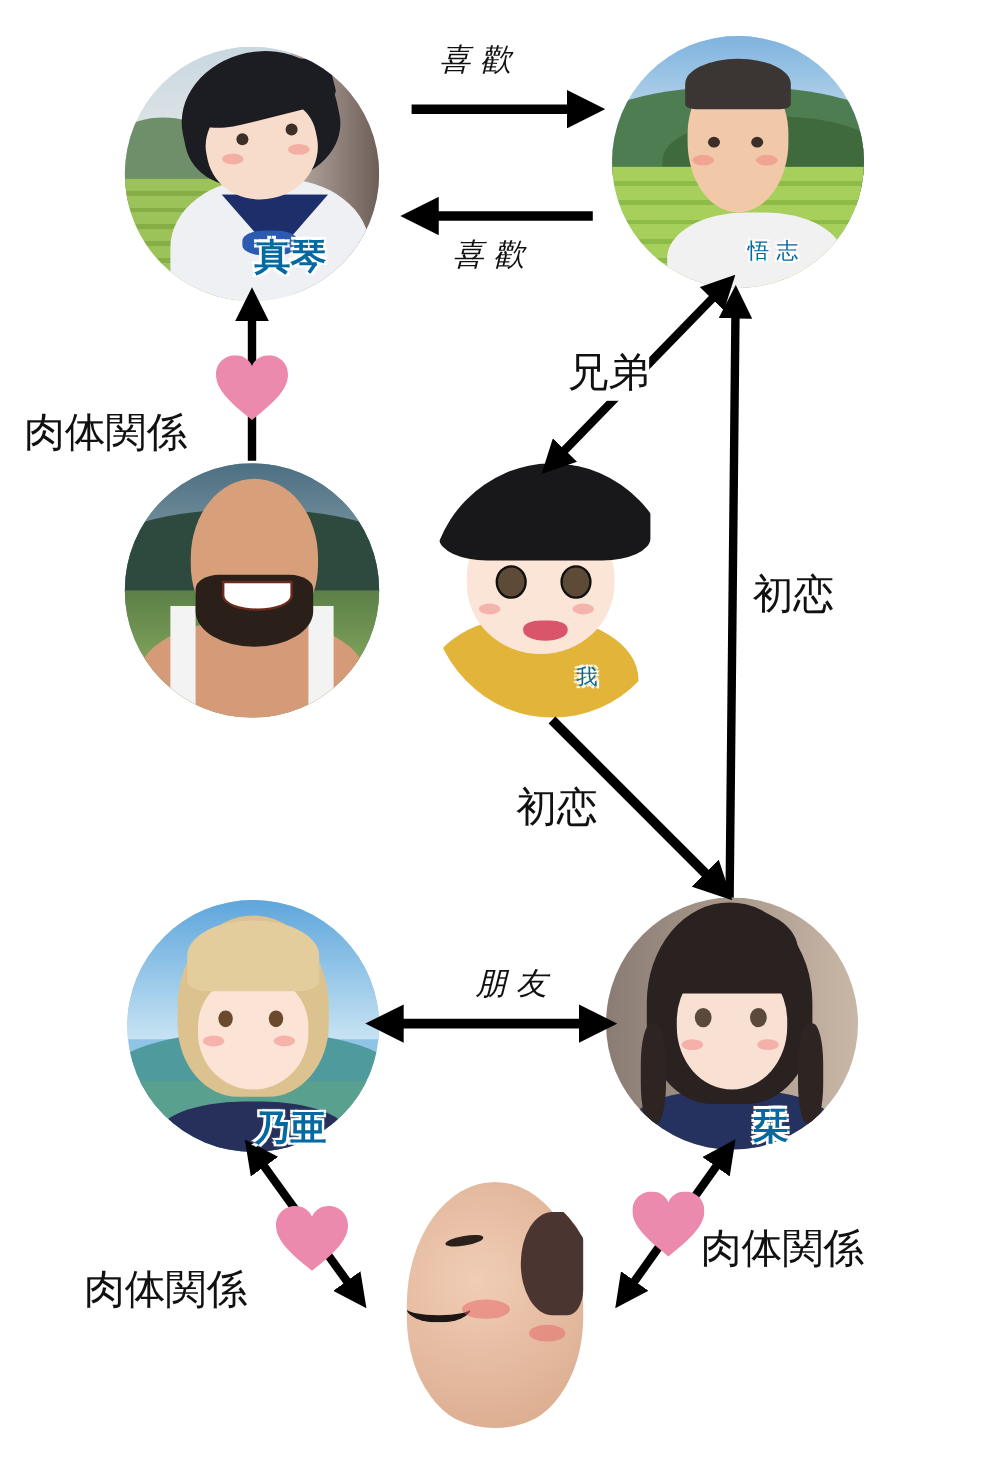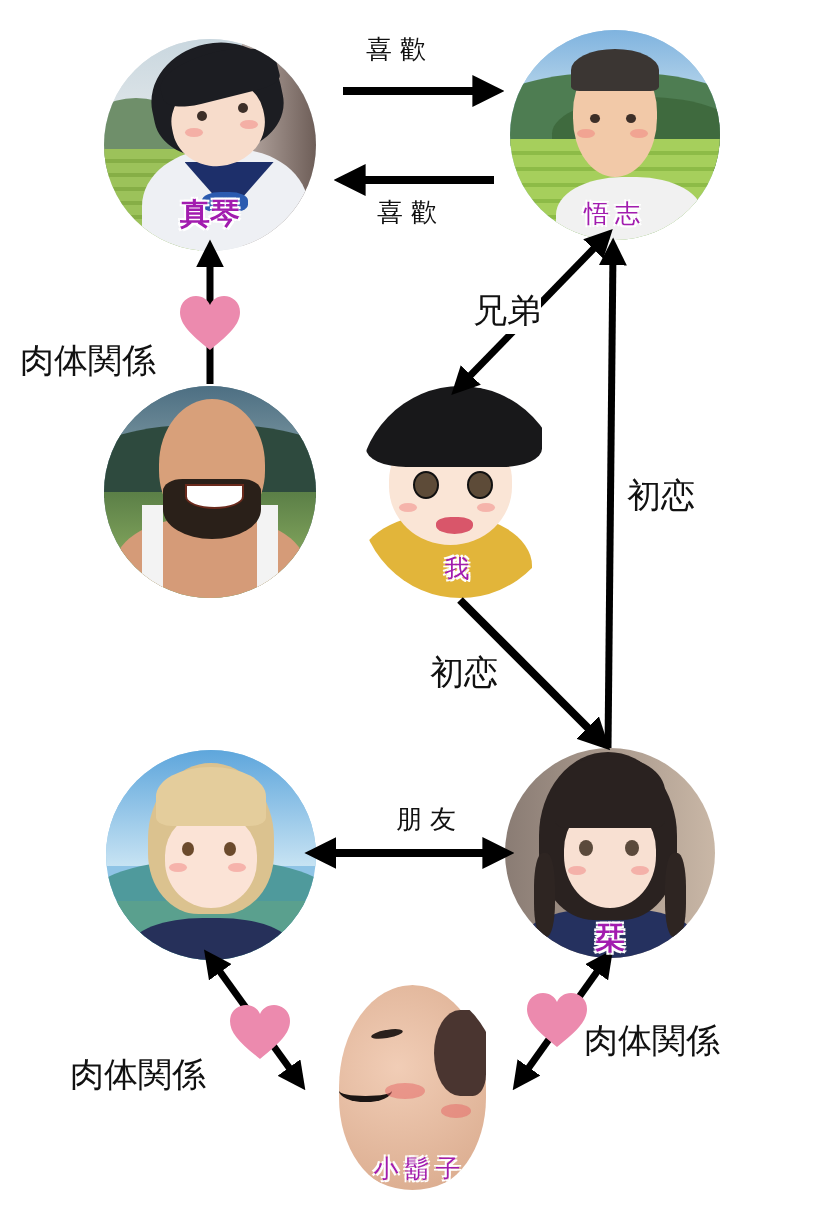--- a/index.html
+++ b/index.html
@@ -13,29 +13,29 @@
   .node .sky { position: absolute; left: 0; right: 0; top: 0; height: 45%; }
   .node .hills { position: absolute; left: -10%; right: -10%; top: 25%; height: 35%; border-radius: 50% 50% 0 0; }
   .node .field { position: absolute; left: 0; right: 0; top: 52%; bottom: 0; }
   .node .hair { position: absolute; border-radius: 50% 50% 40% 40%; }
   .node .face { position: absolute; border-radius: 45% 45% 50% 50%; }
   .node .body { position: absolute; border-radius: 45% 45% 0 0; }
   .node .eye { position: absolute; width: 12px; height: 14px; border-radius: 50%; background: #3d2f28; }
   .node .blush { position: absolute; width: 18px; height: 9px; border-radius: 50%; background: rgba(240,120,120,0.45); }
   .node .mouth { position: absolute; border-radius: 0 0 50% 50%; }
 
-  .name { position: absolute; z-index: 4; text-align: center; white-space: nowrap; color: #a21caf; }
+  .name { position: absolute; z-index: 4; text-align: center; white-space: nowrap; color: #0369a1; margin-left: 32px; }
   .name.bold { font-family: "DejaVu Sans", sans-serif; font-weight: bold; font-size: 30px;
                text-shadow: 0 0 3px #fff, 0 0 3px #fff, 2px 2px 0 #fff, -2px -2px 0 #fff, 2px -2px 0 #fff, -2px 2px 0 #fff; }
-  .name.serif { font-family: Liberation Sans, sans-serif; font-size: 25px; letter-spacing: 6px;
+  .name.serif { font-family: Liberation Sans, sans-serif; font-size: 18px; letter-spacing: 6px;
                text-shadow: 0 0 3px #fff, 2px 2px 0 #fff, -2px -2px 0 #fff, 2px -2px 0 #fff, -2px 2px 0 #fff; }
 
   .label { position: absolute; z-index: 5; white-space: nowrap; color: #111; }
   .label.sans { font-family: "DejaVu Sans", "Liberation Sans", sans-serif; font-size: 34px; }
-  .label.serif { font-family: "DejaVu Serif", "Liberation Serif", serif; font-size: 26px; letter-spacing: 8px; }
+  .label.serif { font-family: "DejaVu Serif", "Liberation Serif", serif; font-size: 26px; letter-spacing: 8px; font-style: italic; }
 
   .heart { position: absolute; z-index: 6; width: 60px; height: 56px; }
 </style>
 </head>
 <body>
 
 <div class="canvas">
 
   <div class="node" style="left:104px; top:39px; width:212px; height:212px;">
     <div class="bg" style="background:#dfe6e8;"></div>
@@ -104,20 +104,21 @@
     <div class="field" style="background:#5aa08e; top:72%;"></div>
     <div class="body" style="left:12%; top:80%; width:76%; height:30%; background:#26305a;"></div>
     <div class="hair" style="left:20%; top:6%; width:60%; height:72%; background:#dbc28f;"></div>
     <div class="face" style="left:28%; top:30%; width:44%; height:45%; background:#fbe3d6;"></div>
     <div class="hair" style="left:24%; top:8%; width:52%; height:28%; background:#e4cd9c; border-radius:50% 50% 15% 15%;"></div>
     <div class="eye" style="left:36%; top:44%; width:12px; height:14px; background:#6b4a2c;"></div>
     <div class="eye" style="left:56%; top:44%; width:12px; height:14px; background:#6b4a2c;"></div>
     <div class="blush" style="left:30%; top:54%;"></div>
     <div class="blush" style="left:58%; top:54%;"></div>
   </div>
+  <div class="name bold" style="left:160px; top:920px; width:100px;">乃亜</div>
 
   <div class="node" style="left:505px; top:748px; width:210px; height:210px;">
     <div class="bg" style="background:linear-gradient(90deg,#8a7c74,#c9b7a6);"></div>
     <div class="body" style="left:10%; top:76%; width:80%; height:30%; background:#25315f;"></div>
     <div class="hair" style="left:16%; top:2%; width:66%; height:80%; background:#2a2220;"></div>
     <div class="face" style="left:28%; top:26%; width:44%; height:50%; background:#f8e0d2;"></div>
     <div class="hair" style="left:24%; top:4%; width:52%; height:34%; background:#2a2220; border-radius:50% 50% 10% 10%;"></div>
     <div style="position:absolute; left:14%; top:50%; width:10%; height:40%; background:#2e2522; border-radius:40%;"></div>
     <div style="position:absolute; left:76%; top:50%; width:10%; height:40%; background:#2e2522; border-radius:40%;"></div>
     <div class="eye" style="left:35%; top:44%; width:14px; height:16px; background:#5b4a3c;"></div>
@@ -128,21 +129,20 @@
   <div class="name bold" style="left:580px; top:918px; width:60px;">栞</div>
 
   <div class="node" style="left:325px; top:985px; width:175px; height:205px; border-radius:50%; background:transparent;">
     <div class="face" style="left:8%; top:0%; width:84%; height:100%; background:radial-gradient(circle at 40% 40%,#f1cdb6,#d8a88a); border-radius:50% 50% 45% 45%;"></div>
     <div style="position:absolute; left:62%; top:12%; width:30%; height:42%; background:#4a3530; border-radius:60% 30% 30% 60%;"></div>
     <div style="position:absolute; left:26%; top:22%; width:18%; height:4%; background:#2a201c; border-radius:50%; transform:rotate(-10deg);"></div>
     <div style="position:absolute; left:8%; top:46%; width:30%; height:8%; border-bottom:6px solid #1c1614; border-radius:0 0 50% 50%;"></div>
     <div class="blush" style="left:34%; top:48%; width:40px; height:16px; background:rgba(230,100,100,0.5);"></div>
     <div class="blush" style="left:66%; top:58%; width:30px; height:14px; background:rgba(230,100,100,0.5);"></div>
   </div>
-  <div class="name serif" style="left:355px; top:1152px; width:130px;">小鬍子</div>
 
   <svg class="links" viewBox="0 0 832 1216">
     <defs>
       <marker id="ah" markerWidth="4" markerHeight="4" refX="2.2" refY="2" orient="auto" markerUnits="strokeWidth">
         <path d="M0,0 L4,2 L0,4 Z" fill="#000"></path>
       </marker>
       <marker id="ahs" markerWidth="4" markerHeight="4" refX="1.8" refY="2" orient="auto-start-reverse" markerUnits="strokeWidth">
         <path d="M0,0 L4,2 L0,4 Z" fill="#000"></path>
       </marker>
     </defs>

